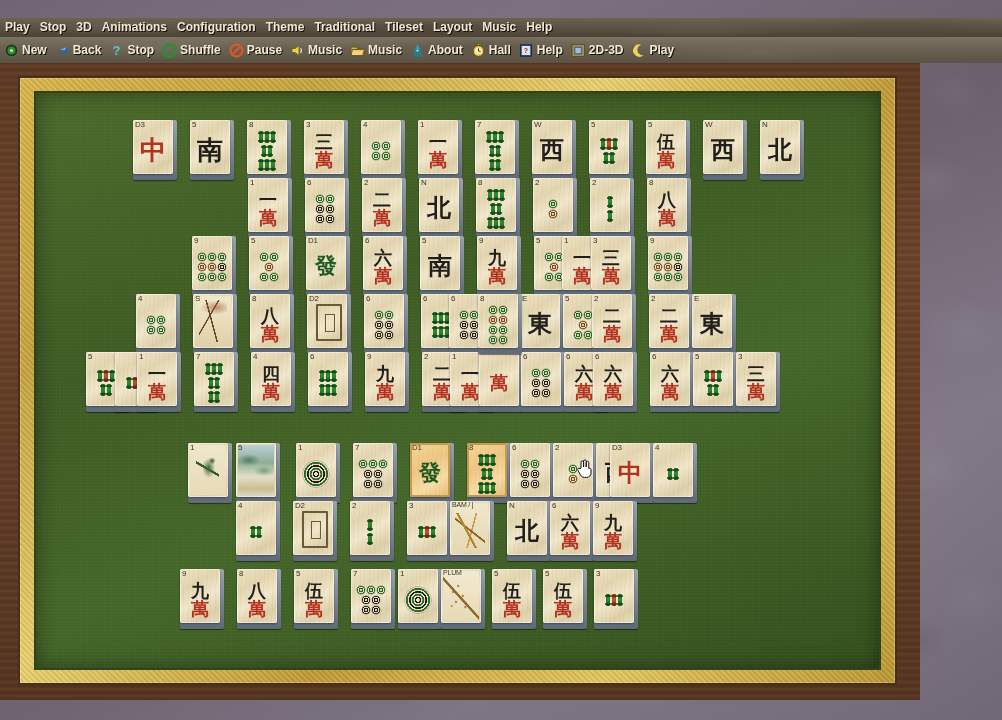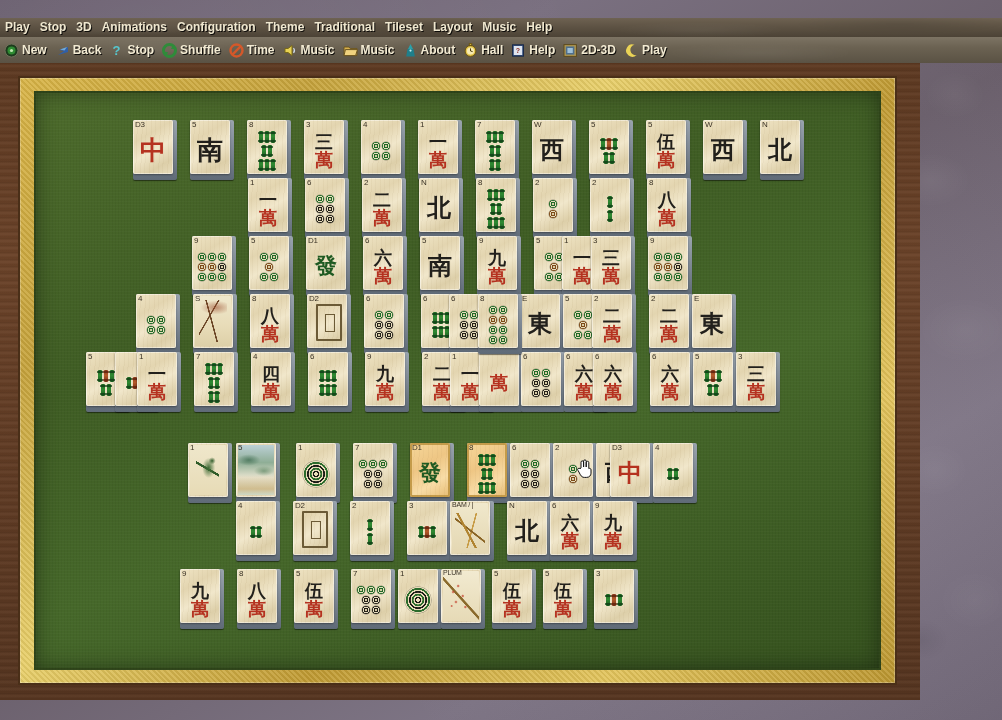--- a/index.html
+++ b/index.html
@@ -388,21 +388,21 @@
             <path d="M11 2 L14 6 L9 6 Z" fill="#2f8b3a"></path>
             <path d="M4 13 L1 9 L6 9 Z" fill="#2f8b3a"></path>
           </svg></span>
         <span class="lbl">Shuffle</span>
       </div>
       <div class="tb">
         <span class="tbico"><svg width="15" height="15" viewBox="0 0 15 15">
             <circle cx="7.5" cy="7.5" r="6" fill="none" stroke="#d4582a" stroke-width="2.4"></circle>
             <line x1="3.2" y1="11.8" x2="11.8" y2="3.2" stroke="#d4582a" stroke-width="2.4"></line>
           </svg></span>
-        <span class="lbl">Time</span>
+        <span class="lbl">Pause</span>
       </div>
       <div class="tb">
         <span class="tbico"><svg width="15" height="15" viewBox="0 0 15 15">
             <path d="M2 5.5 h3 L9 2.5 v10 L5 9.5 H2 Z" fill="#e8d253" stroke="#7a6a18"></path>
             <path d="M10.5 5 q2 2.5 0 5" fill="none" stroke="#cfd9e8" stroke-width="1.2"></path>
           </svg></span>
         <span class="lbl">Music</span>
       </div>
       <div class="tb">
         <span class="tbico"><svg width="15" height="15" viewBox="0 0 15 15">

